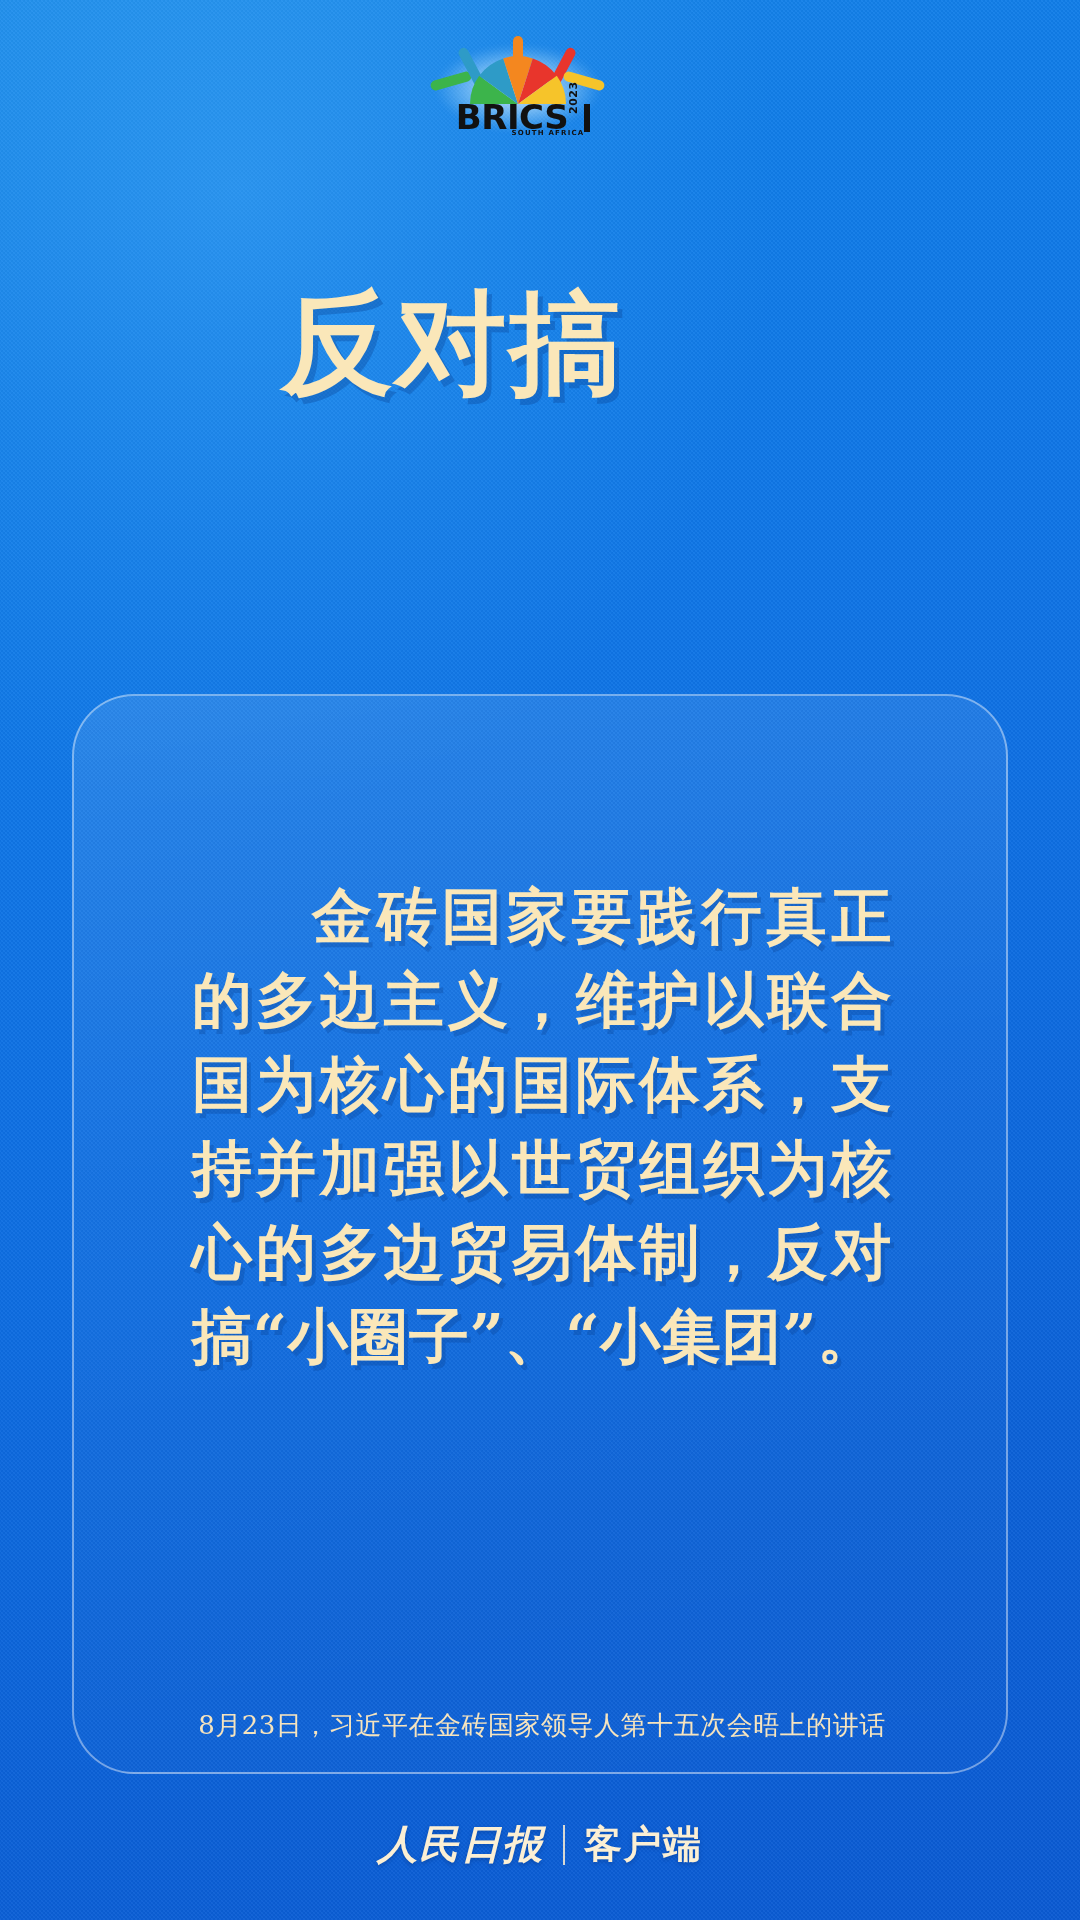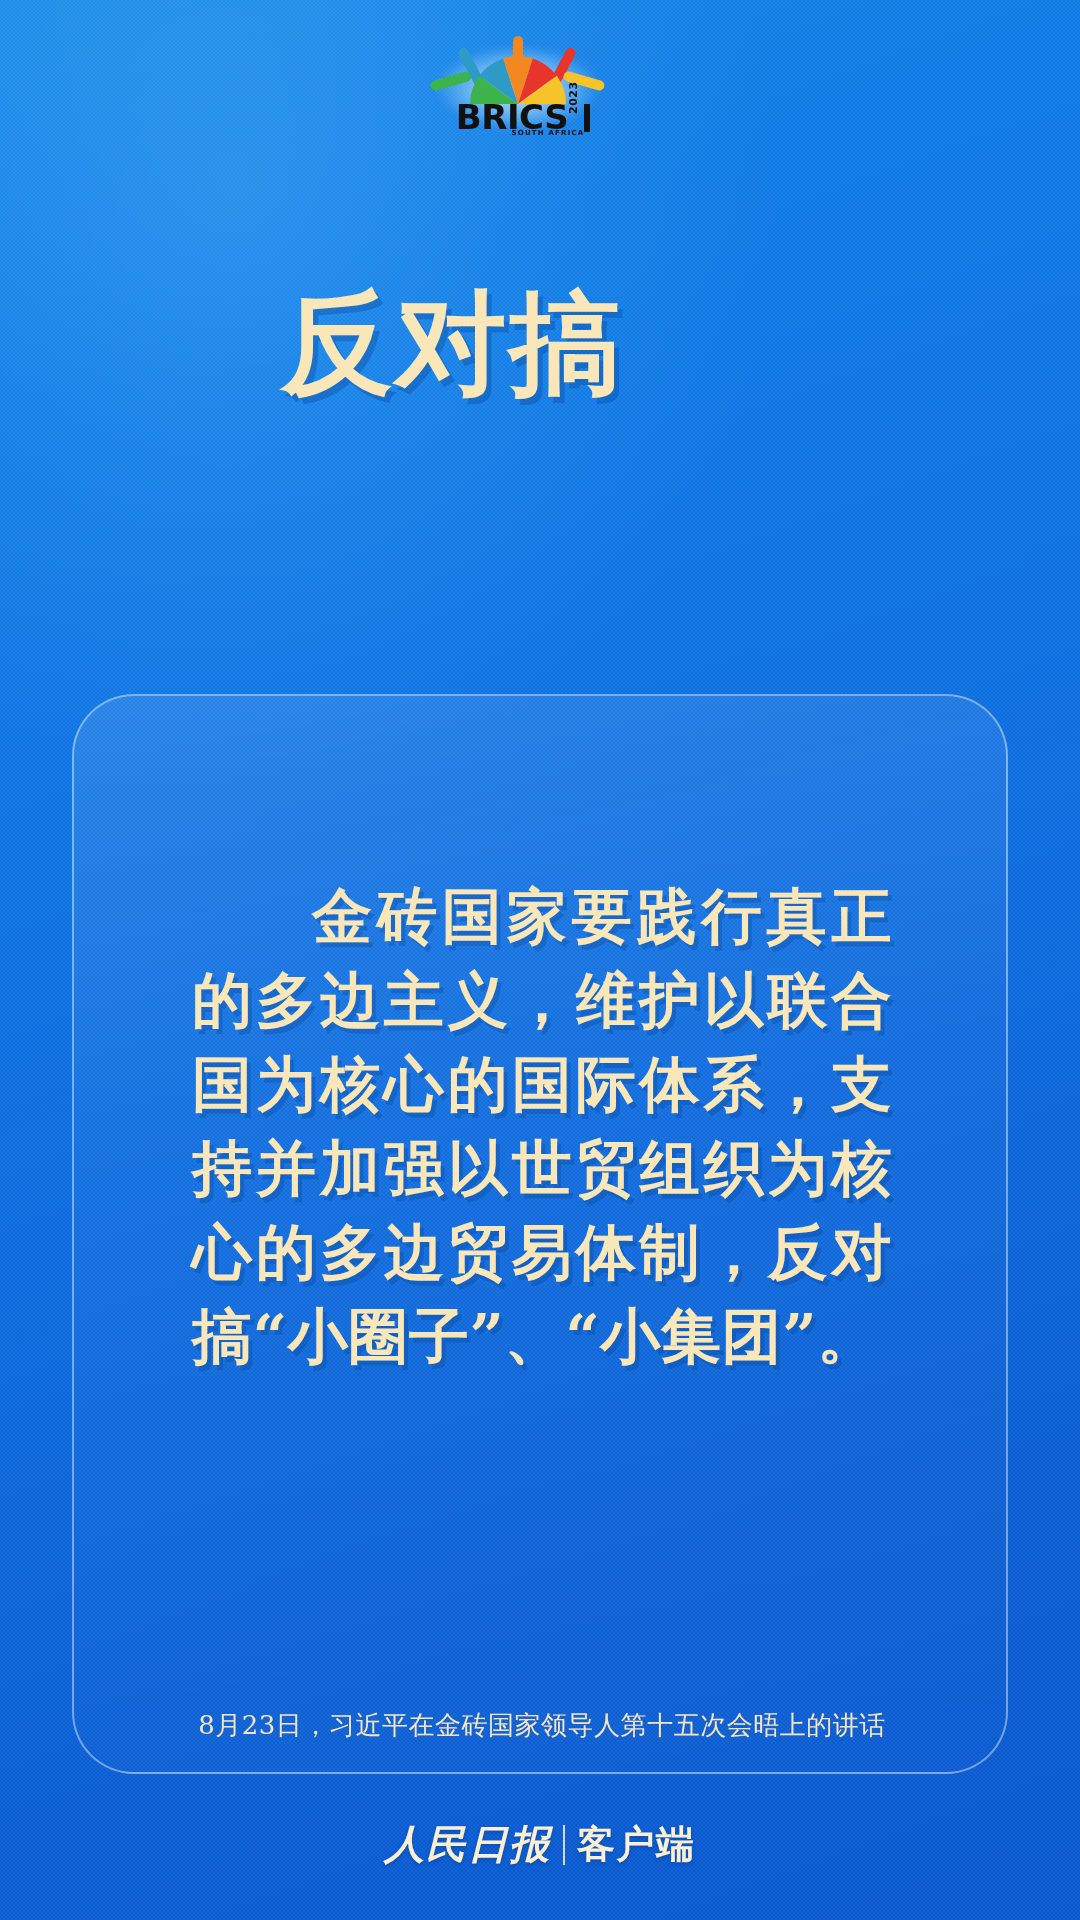--- a/index.html
+++ b/index.html
@@ -146,21 +146,21 @@
 
   
   #footer {
     position: absolute;
     left: 0;
     bottom: 48px;
     width: 1080px;
     display: flex;
     justify-content: center;
     align-items: center;
-    gap: 12px;
+    gap: 19px;
     z-index: 7;
   }
   .footer-brand {
     color: #FBEFD4;
     font-family: "DejaVu Serif", "Liberation Serif", serif;
     font-weight: 700;
     font-size: 40px;
     letter-spacing: 0.04em;
     font-style: italic;
     text-shadow: 0 2px 4px rgba(0,40,110,0.35);

